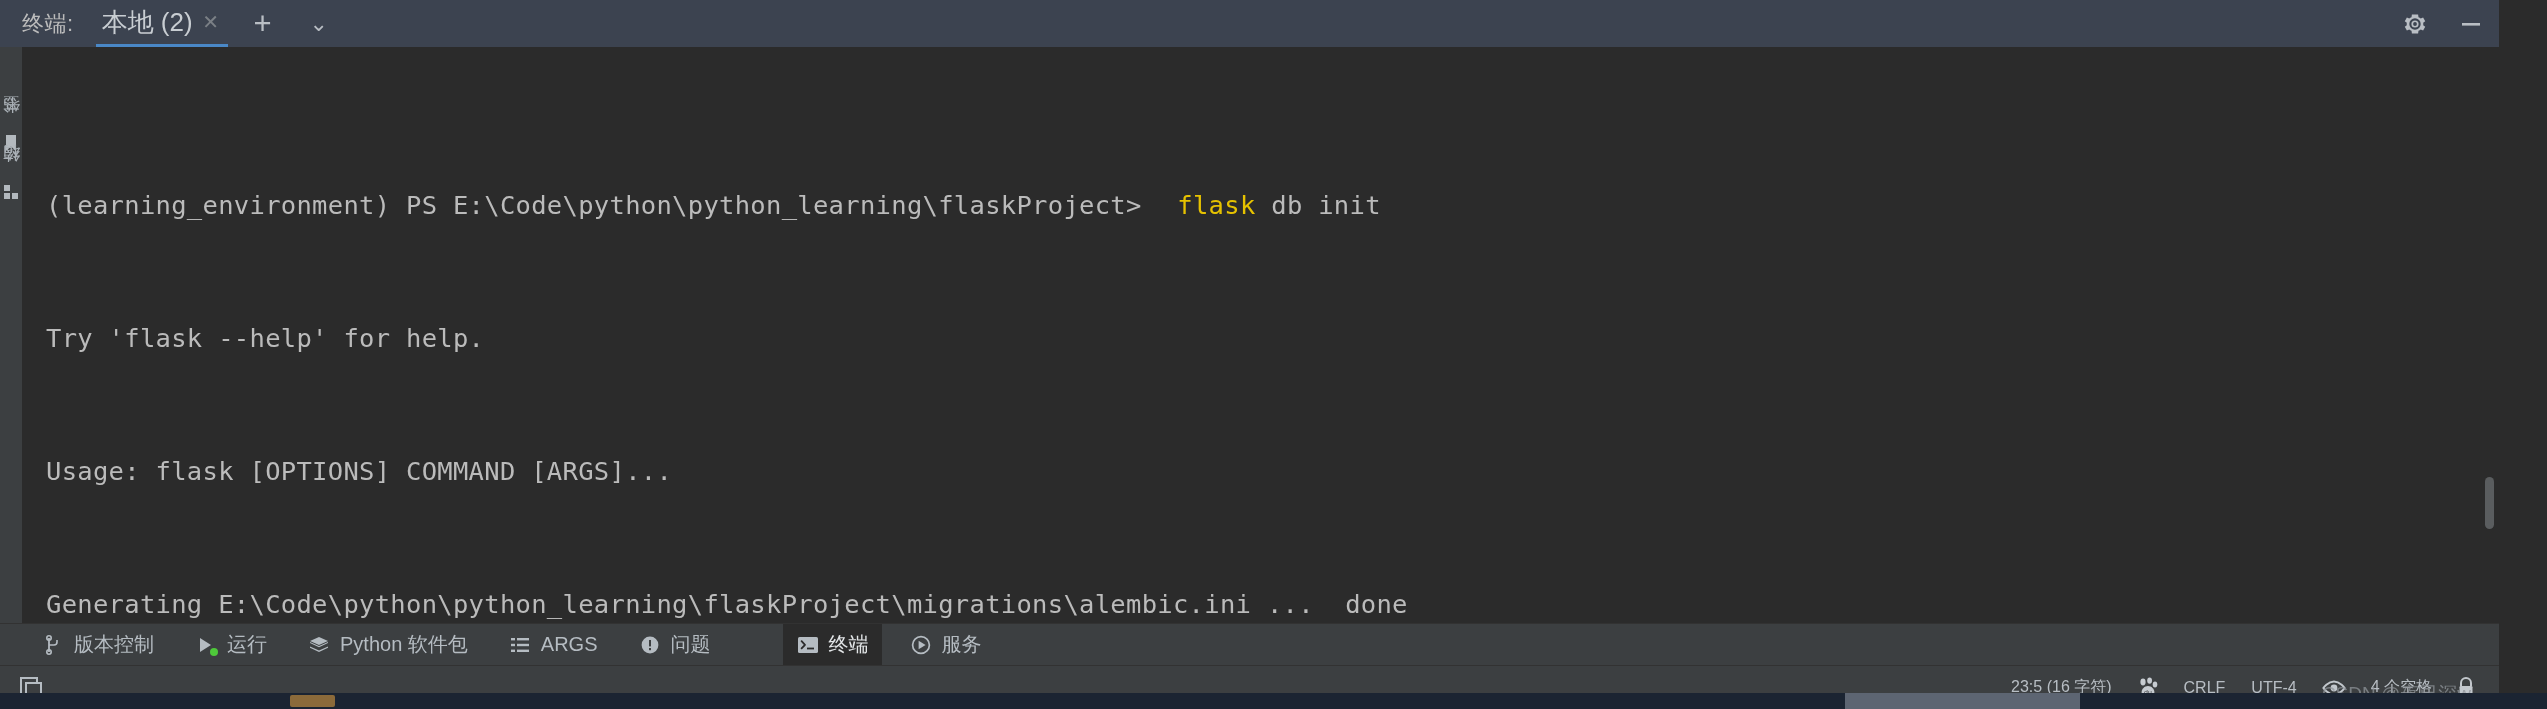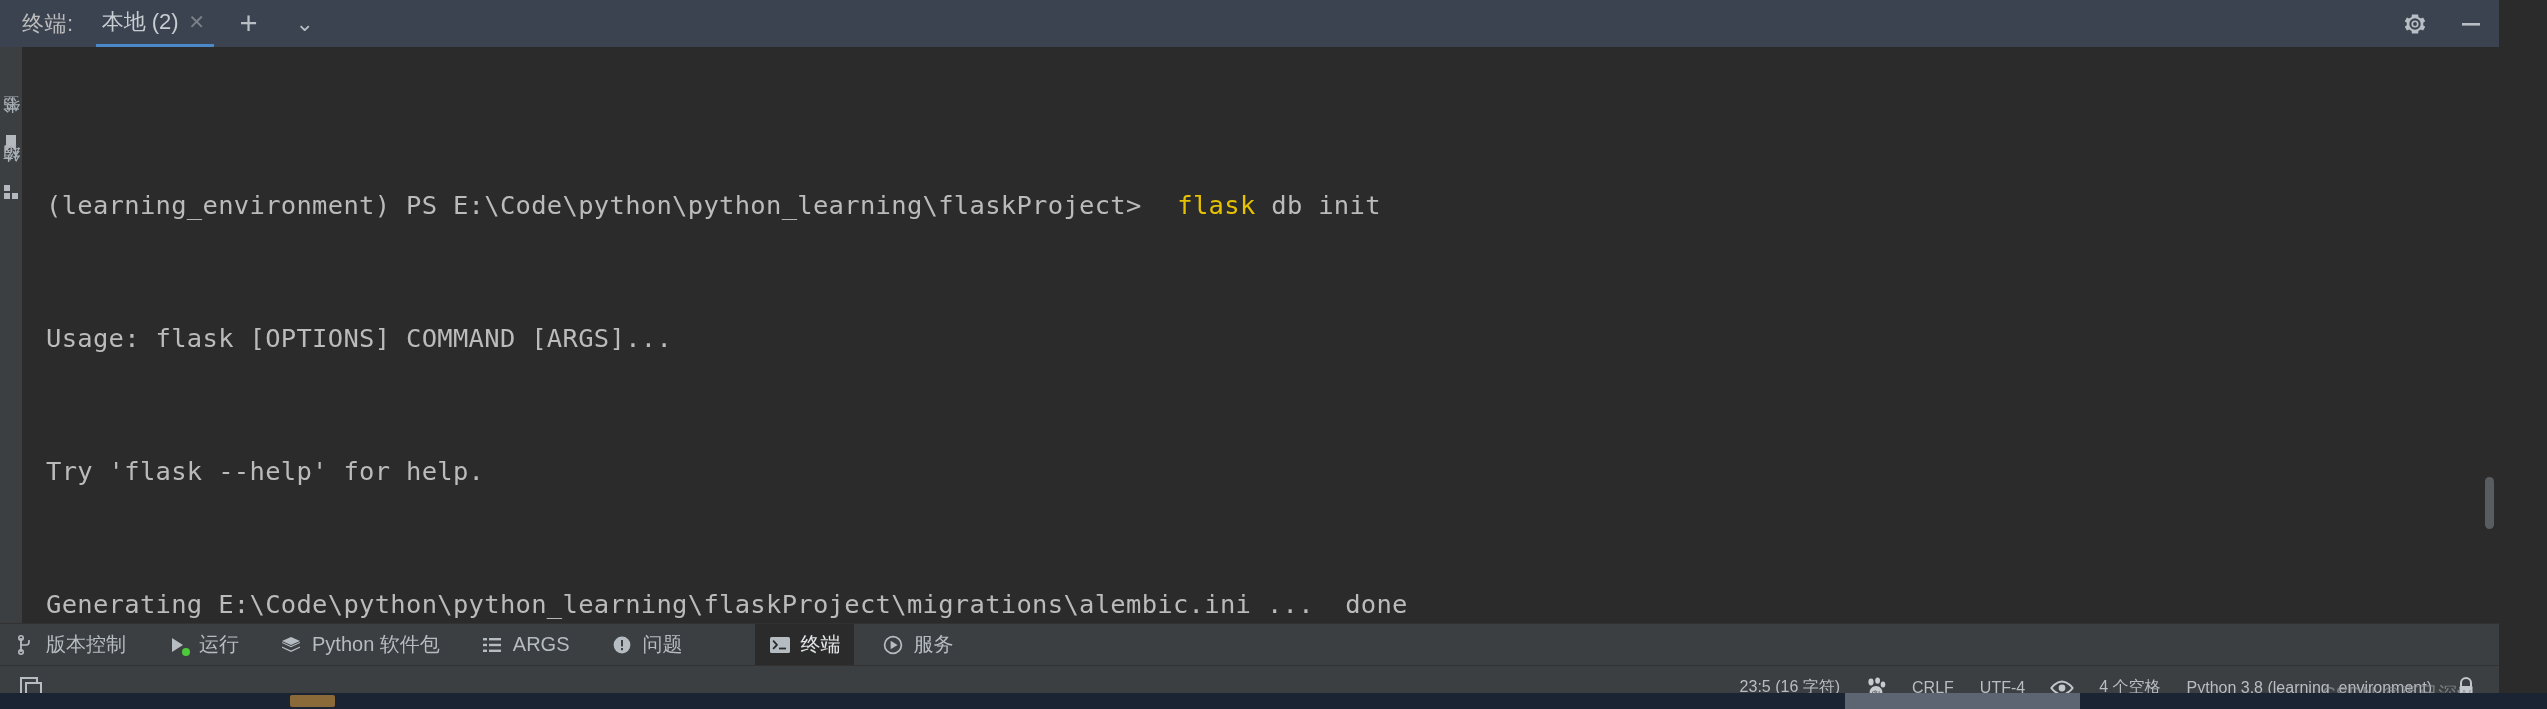--- a/index.html
+++ b/index.html
@@ -49,21 +49,21 @@
     display: flex;
     align-items: center;
     height: 100%;
     padding: 0 6px 0 2px;
     border-bottom: 3px solid #4a88c7;
     box-sizing: border-box;
     position: relative;
   }
   .tab-title {
     color: #c8cdd2;
-    font-size: 22px;
+    font-size: 26px;
     padding: 0 7px 0 4px;
   }
   .tab-close {
     color: #7b8086;
     font-size: 20px;
     width: 22px;
     text-align: center;
     line-height: 1;
     cursor: default;
   }
@@ -166,20 +166,21 @@
     border-radius: 5px;
   }
 
   
   .toolwindow-bar {
     height: 41px;
     background: #3c3f41;
     border-top: 1px solid #323232;
     display: flex;
     align-items: center;
+    padding-left: 28px;
     flex: 0 0 auto;
   }
   .tw-item {
     display: flex;
     align-items: center;
     height: 41px;
     padding: 0 13px;
     box-sizing: border-box;
     color: #b5bcc2;
     font-size: 20px;
@@ -341,23 +342,23 @@
           <rect x="1" y="9" width="6" height="6" fill="#b3b9be"></rect>
         </svg>
       </div>
     </div>
 
     <div class="terminal-wrap">
       <div class="term">
 
         <div class="term-line"><span>(learning_environment) PS E:\Code\python\python_learning\flaskProject&gt; </span><span class="c-yellow">flask</span><span> db init</span></div>
 
+        <div class="term-line"><span>Try 'flask --help' for help.</span></div>
+
         <div class="term-line"><span>Usage: flask [OPTIONS] COMMAND [ARGS]...</span></div>
-
-        <div class="term-line"><span>Try 'flask --help' for help.</span></div>
 
         <div class="term-line"><span>Generating E:\Code\python\python_learning\flaskProject\migrations\alembic.ini ...  done</span></div>
 
         
 
         
 
       </div>
 
       <div class="term-scrollbar">
@@ -474,21 +475,20 @@
       <span class="sb-item">UTF-4</span>
 
       <span class="sb-icon">
         <svg width="28" height="20" viewBox="0 0 28 20" aria-hidden="true">
           <path d="M14 3.4C7.8 3.4 3.4 10 3.4 10S7.8 16.6 14 16.6 24.6 10 24.6 10 20.2 3.4 14 3.4z" fill="none" stroke="#c2c7cc" stroke-width="2"></path>
           <circle cx="14" cy="10" r="3.4" fill="#c2c7cc"></circle>
         </svg>
       </span>
 
       <span class="sb-item">4 个空格</span>
-      <span class="sb-item">Python 3.8 (learning_environment)</span>
 
       <span class="sb-icon">
         <svg width="22" height="24" viewBox="0 0 22 24" aria-hidden="true">
           <path d="M6 10V7a5 5 0 0 1 10 0v3" fill="none" stroke="#c2c7cc" stroke-width="2"></path>
           <rect x="4.5" y="10" width="13" height="10" rx="1.2" fill="#c2c7cc"></rect>
         </svg>
       </span>
     </div>
 
     <div class="watermark">CSDN @夜已深w</div>

